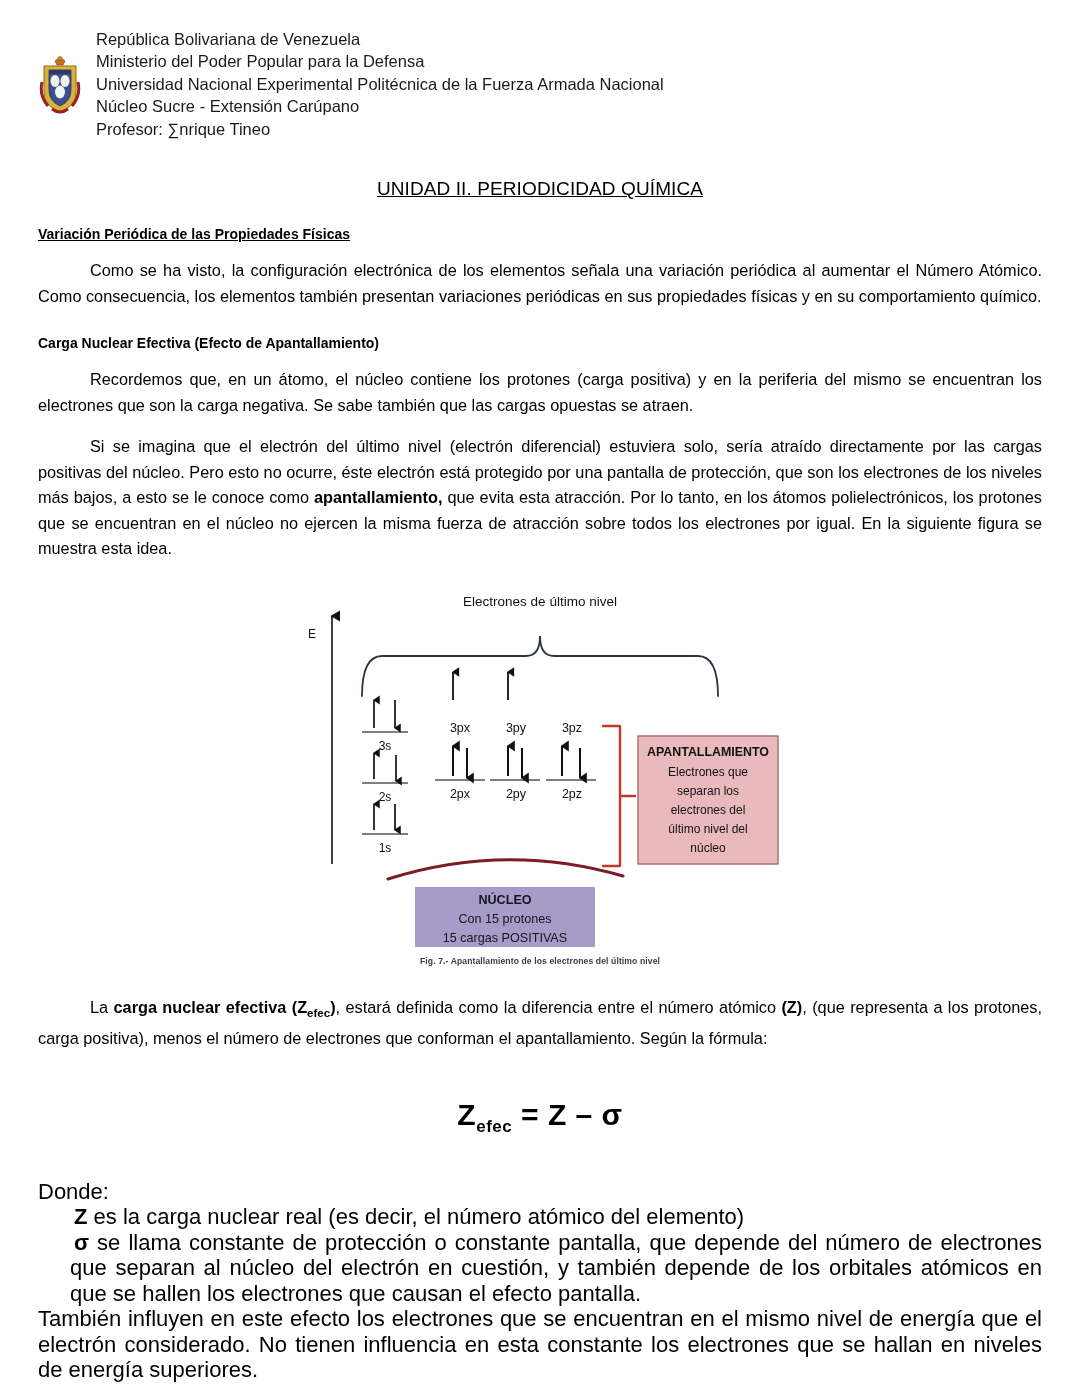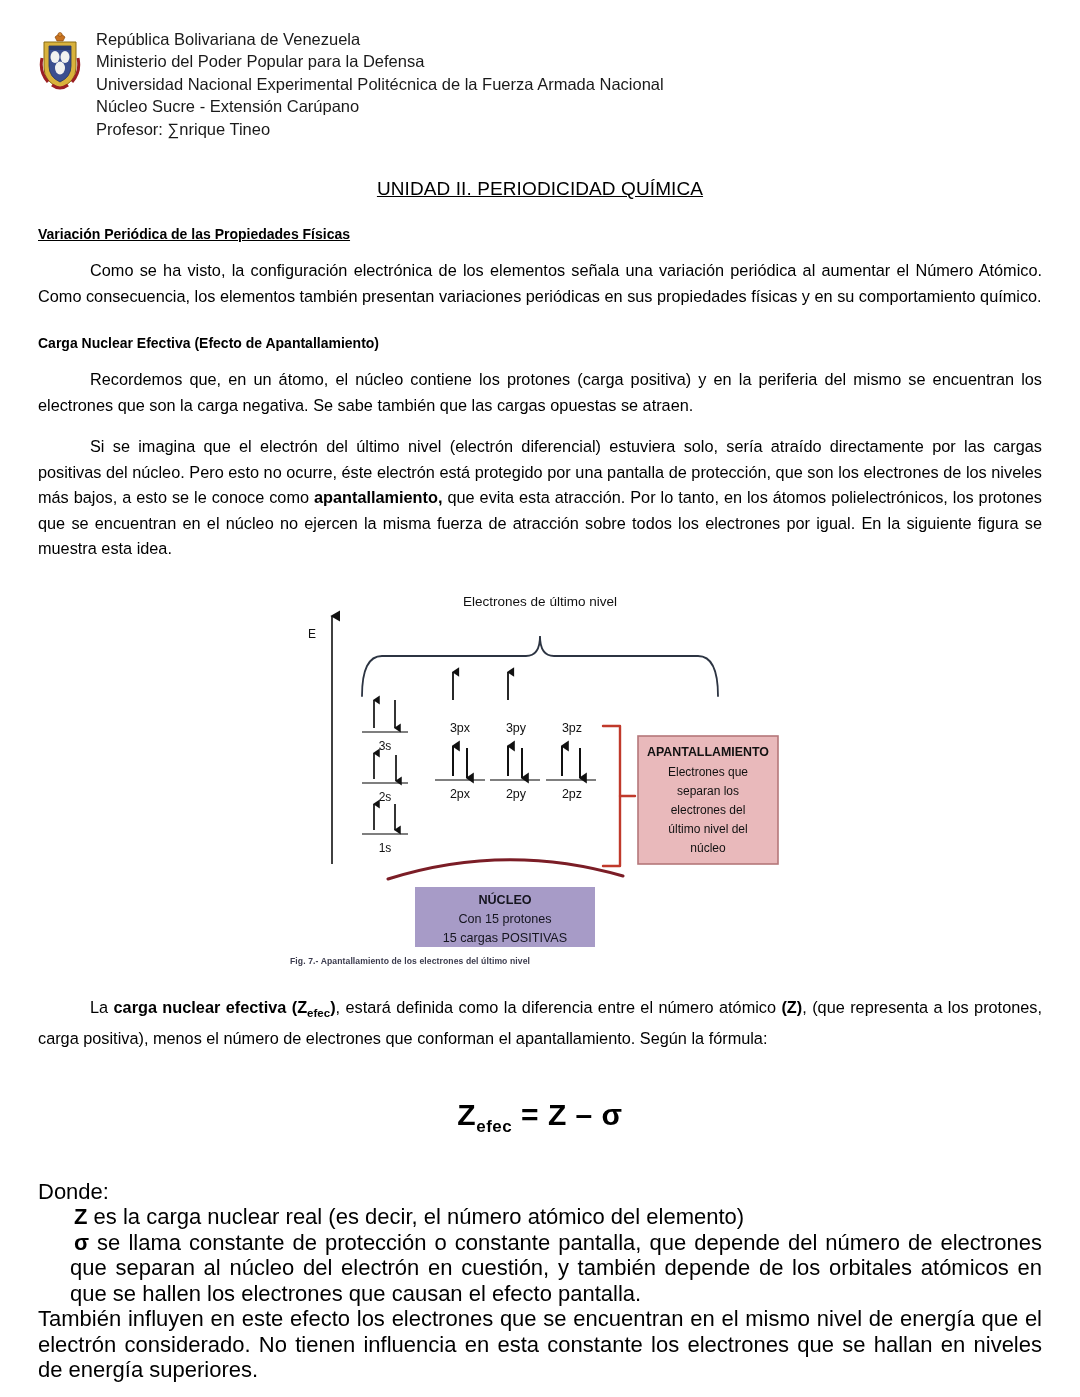--- a/index.html
+++ b/index.html
@@ -18,21 +18,21 @@
     width: 1080px;
     min-height: 1397px;
     padding: 0;
     box-sizing: border-box;
     position: relative;
   }
 
   
   .header {
     display: flex;
-    align-items: flex-start;
+    align-items: center;
     padding: 28px 16px 0 38px;
   }
   .emblem {
     width: 44px;
     height: 62px;
     margin-right: 14px;
     margin-top: 2px;
     flex: 0 0 auto;
   }
   .header-lines {
@@ -75,20 +75,21 @@
     position: relative;
     width: 500px;
     height: 395px;
     margin: 22px auto 0 auto;
   }
   .fig-svg { display:block; }
   .fig-caption {
     position: absolute;
     left: 0; right: 0;
     top: 372px;
+    text-align: center;
     font-size: 8.6px;
     font-weight: bold;
     color: #3b3b4d;
     letter-spacing: .1px;
   }
 
   
   .formula {
     text-align: center;
     font-size: 30px;

